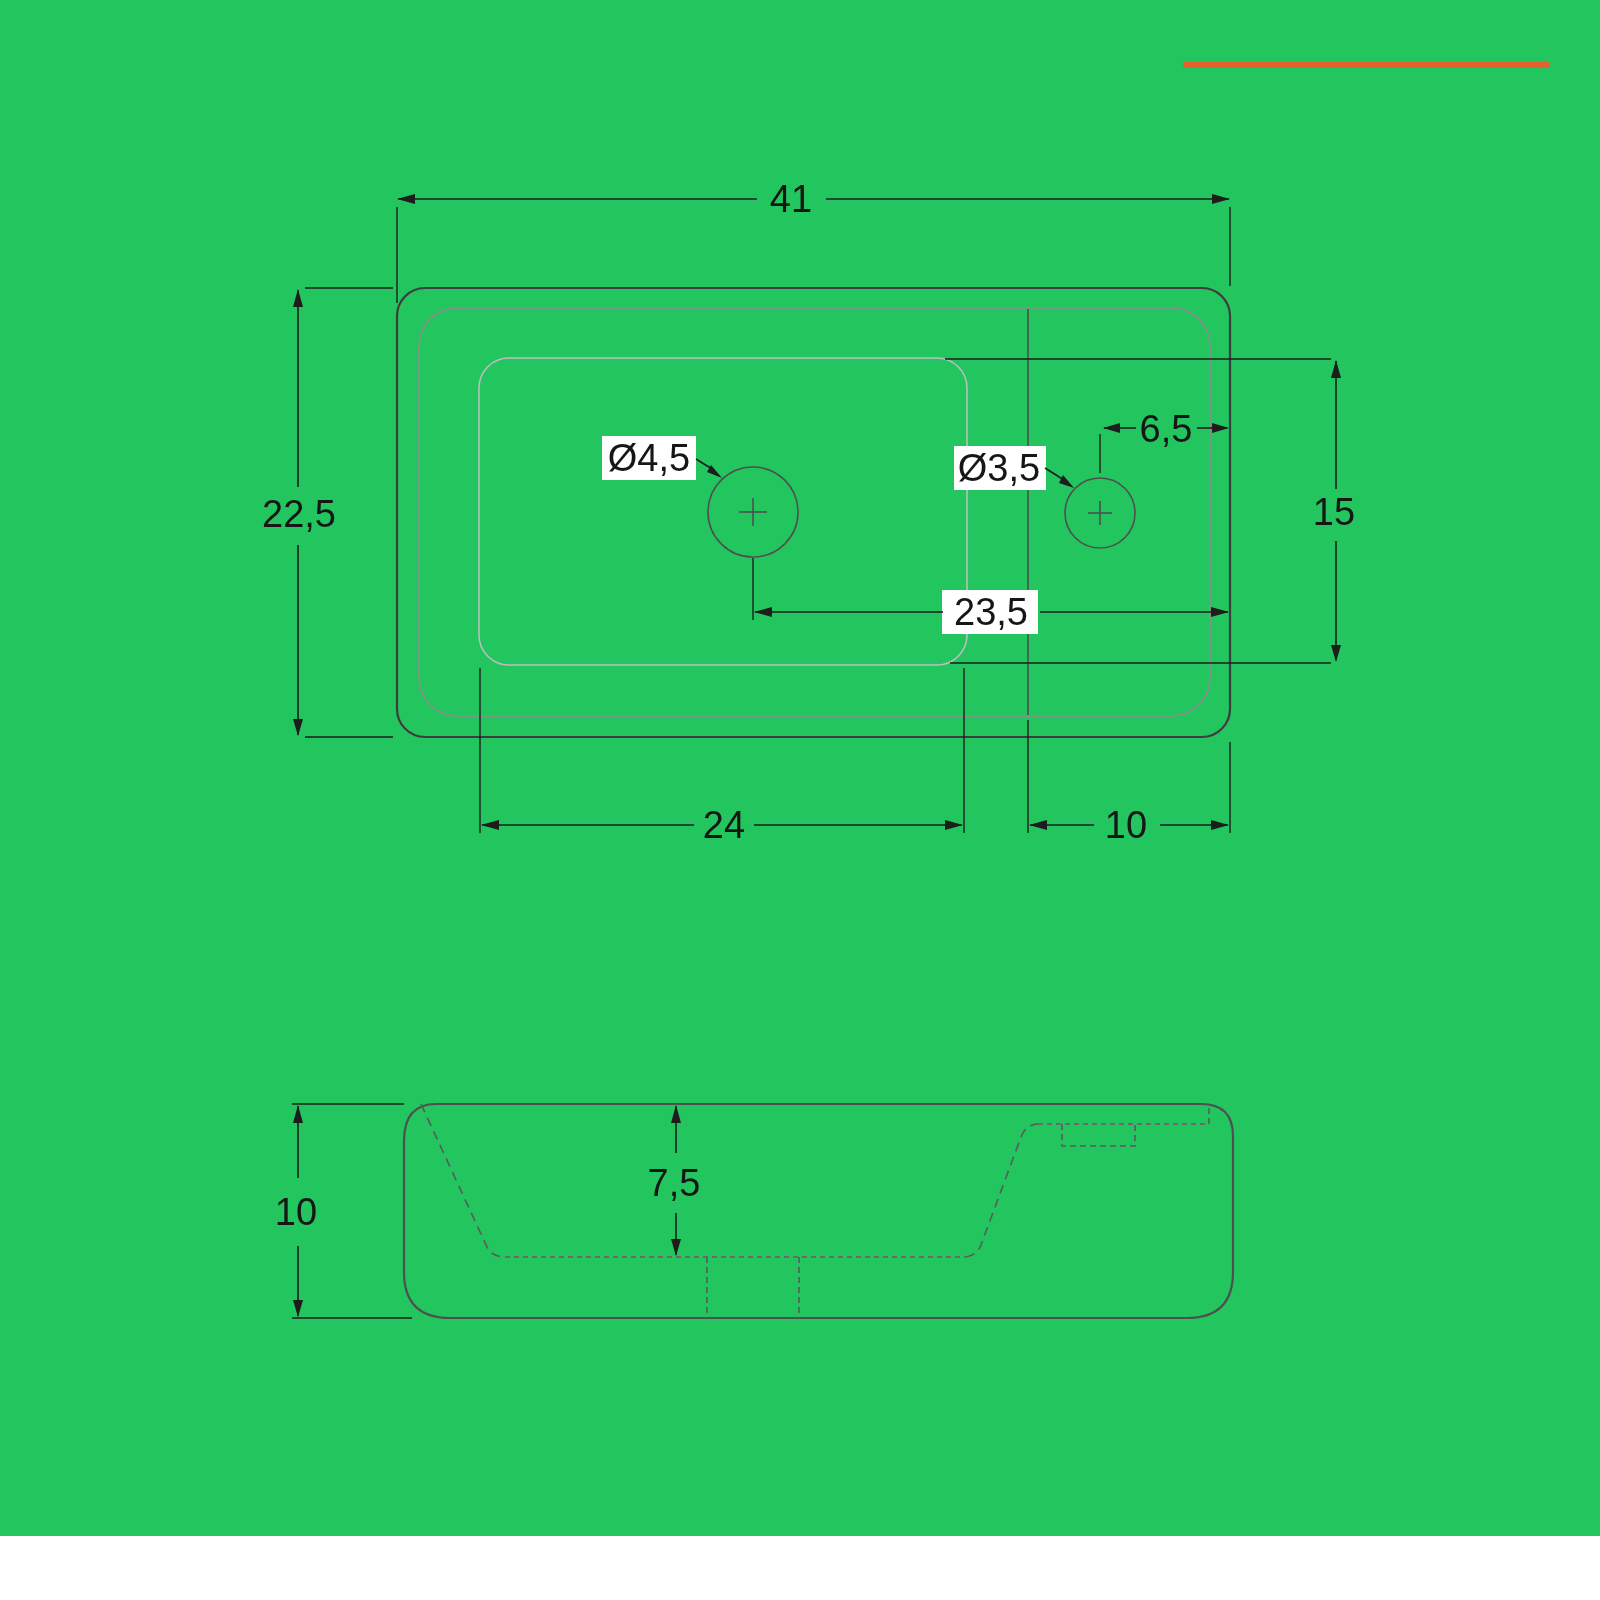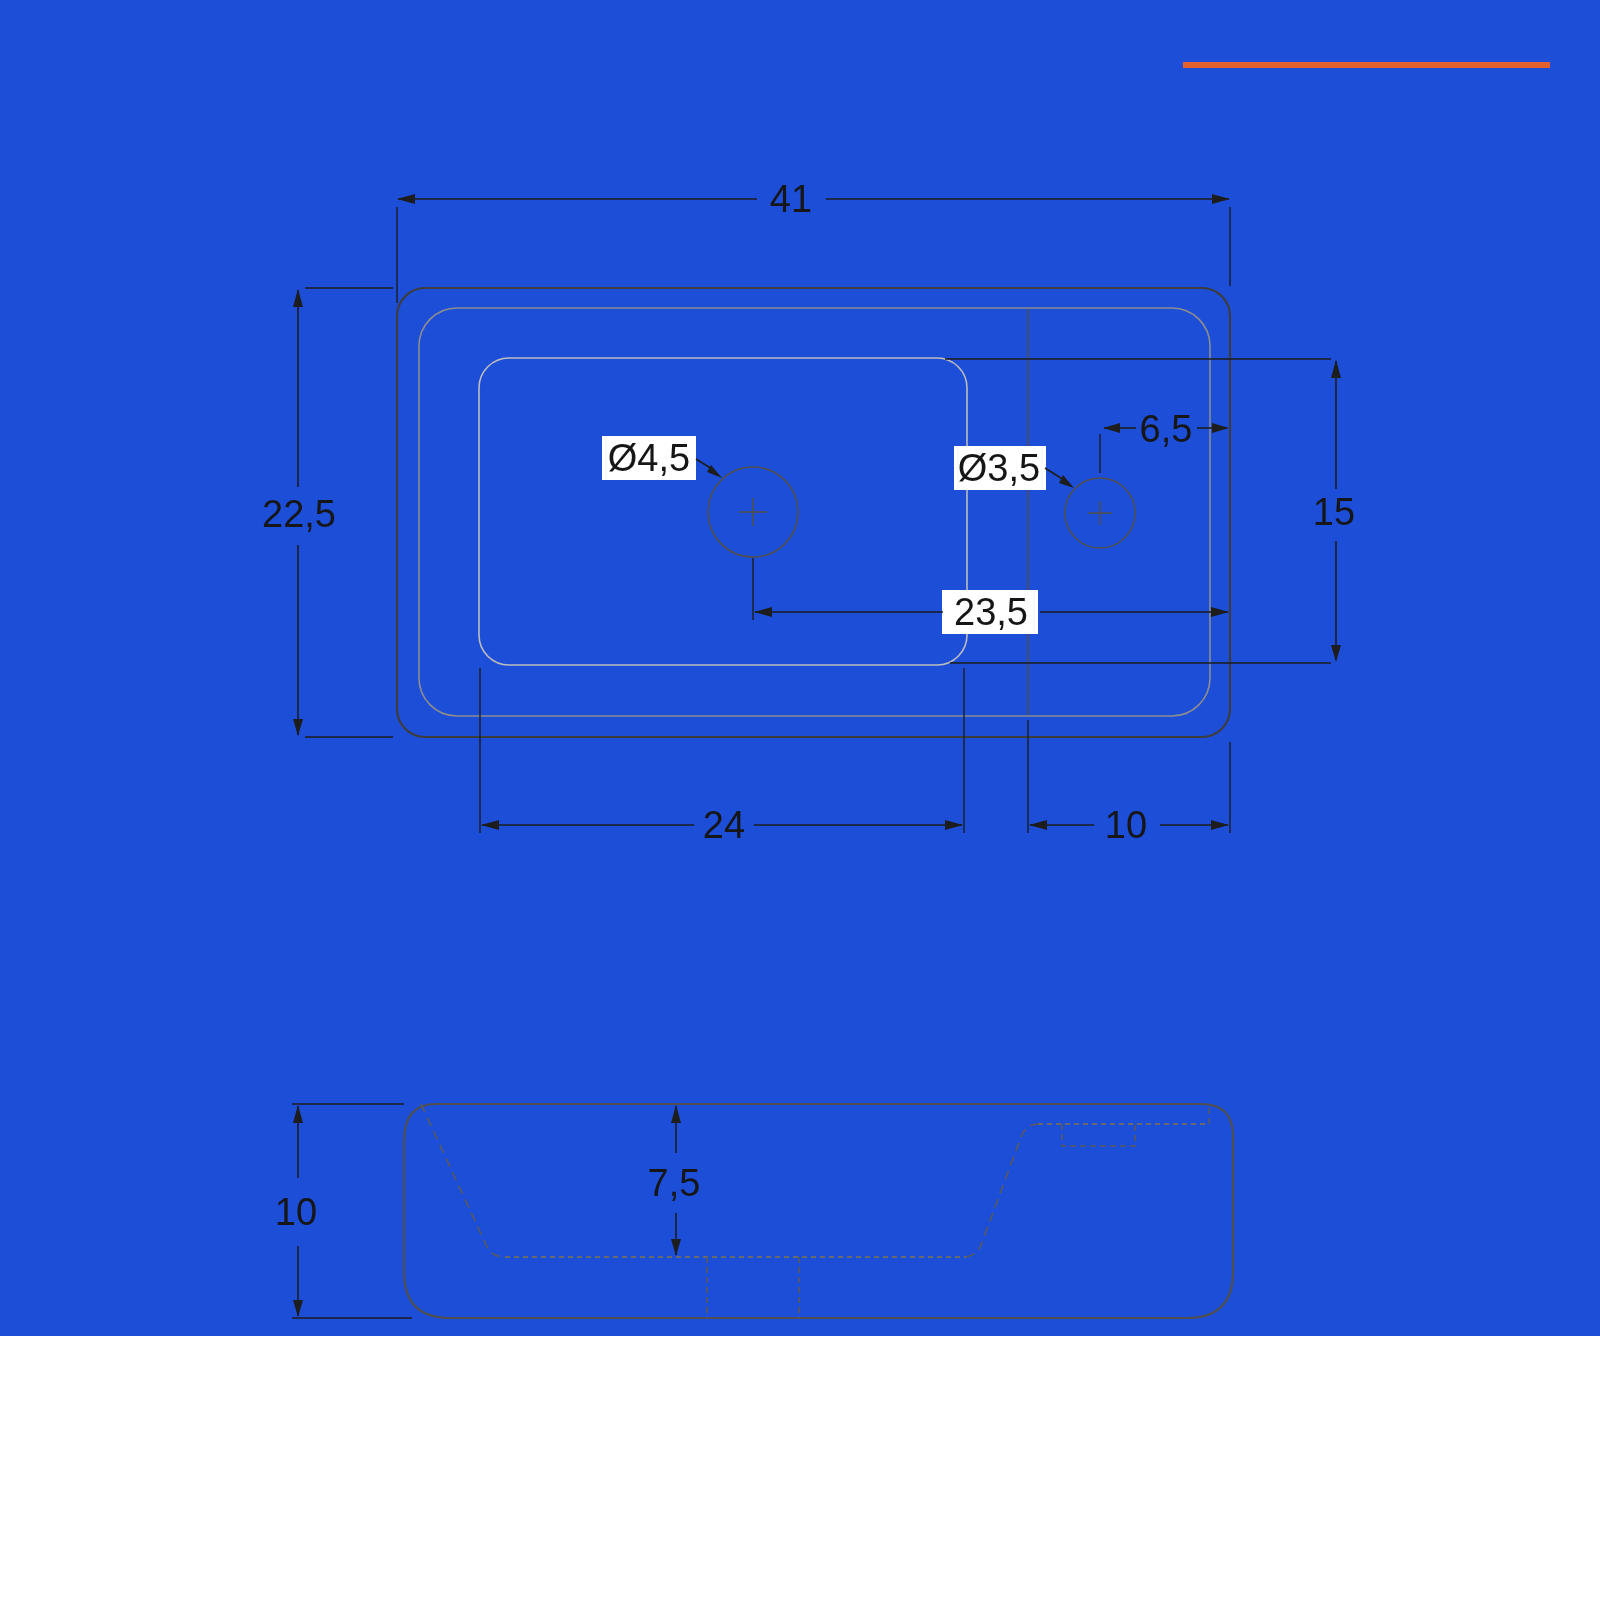--- a/index.html
+++ b/index.html
@@ -1,16 +1,16 @@
 <!DOCTYPE html>
 <html><head>
 <meta charset="utf-8">
 <style>
   html,body{margin:0;padding:0;background:#ffffff;}
-  #canvas{position:relative;width:1600px;height:1336px;background:#1d4ed8;overflow:hidden;}
+  #canvas{position:relative;width:1600px;height:1536px;background:#22c55e;overflow:hidden;}
   svg{display:block;}
   svg text{
     font-family:"Liberation Sans", sans-serif;
     font-size:38px;
     fill:#161616;
     text-anchor:middle;
   }
   .dim{stroke:#1d1d1d;stroke-width:1.6;fill:none;}
   .ext{stroke:#1d1d1d;stroke-width:1.4;fill:none;}
   .arrow{fill:#1d1d1d;stroke:none;}

